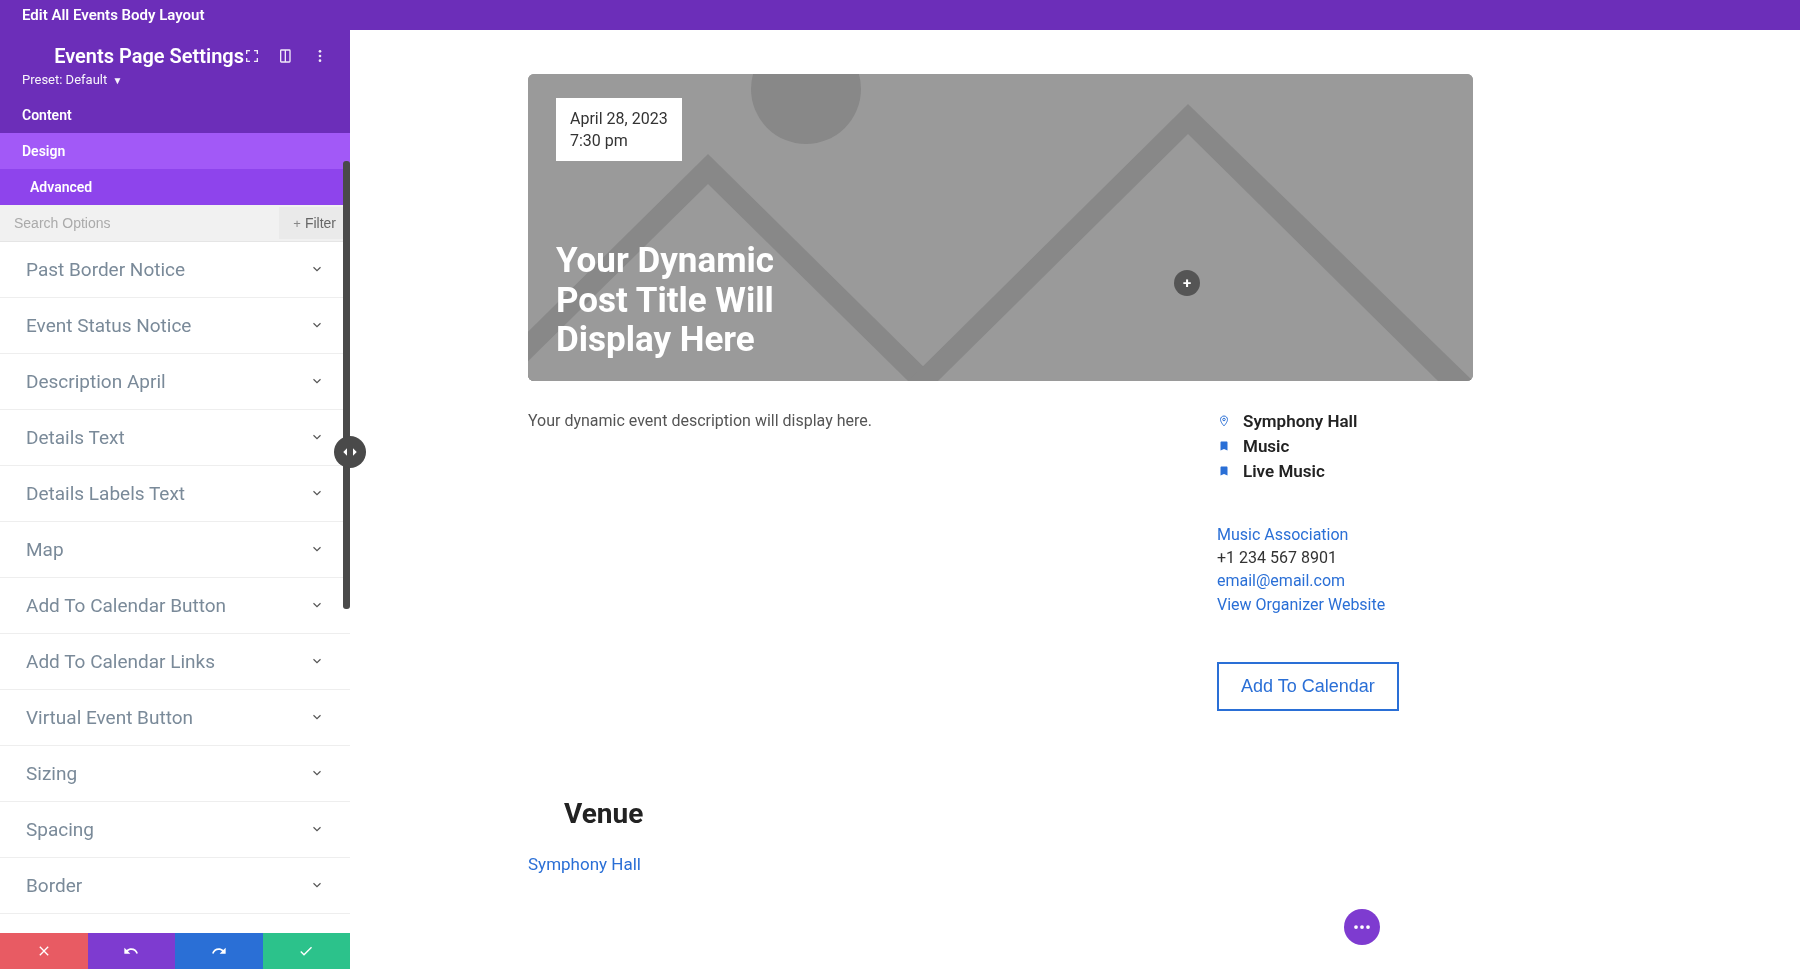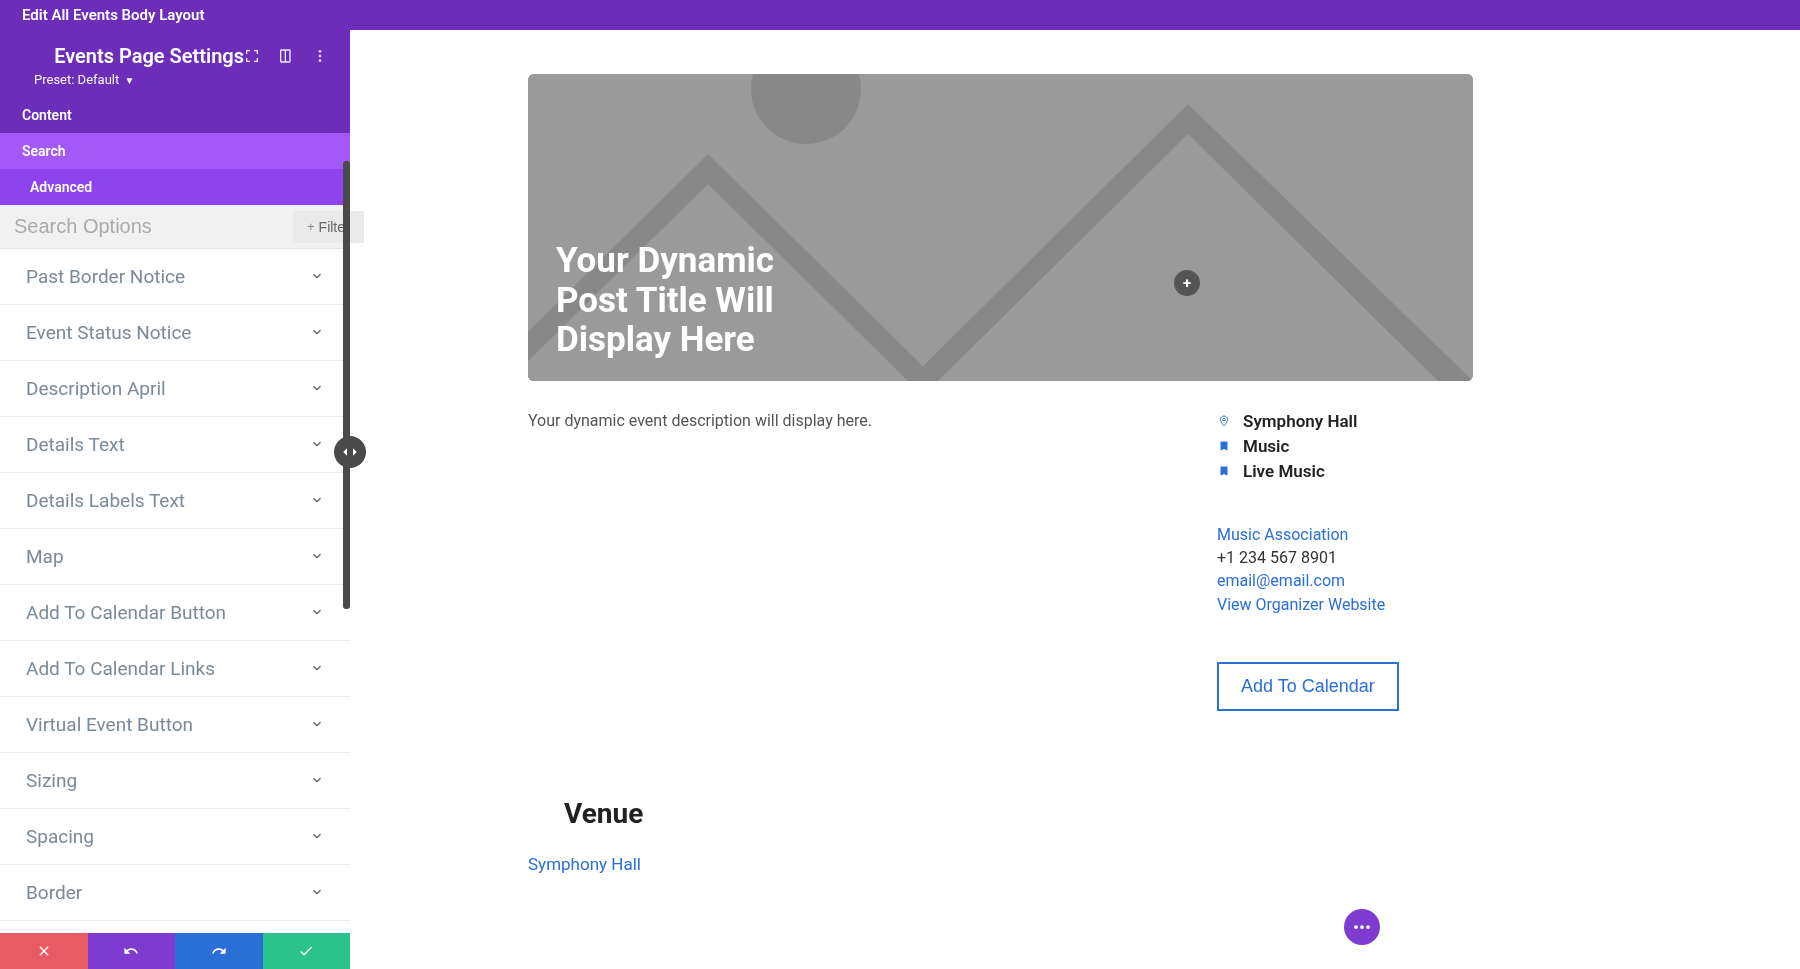--- a/index.html
+++ b/index.html
@@ -7,34 +7,34 @@
 
 .top-bar { background: #6c2eb9; color: #fff; height: 30px; display: flex; align-items: center; padding: 0 22px; font-size: 15px; font-weight: 600; }
 
 .container { display: flex; height: calc(100% - 30px); }
 
 .sidebar { width: 350px; display: flex; flex-direction: column; position: relative; }
 
 .settings-header { background: #6c2eb9; color: #fff; padding: 14px 22px 10px; }
 .settings-header-row { display: flex; align-items: center; justify-content: flex-end; }
 .settings-title { font-size: 20px; font-weight: 600; }
-.settings-preset { font-size: 13px; font-weight: 400; margin-top: 4px; opacity: 0.95; margin-left: 12px; }
+.settings-preset { font-size: 13px; font-weight: 400; margin-top: 4px; opacity: 0.95; }
 .settings-preset .caret { font-size: 10px; margin-left: 2px; }
 .header-icons { display: flex; gap: 18px; align-items: center; }
 .header-icon { width: 16px; height: 16px; cursor: pointer; display: flex; align-items: center; justify-content: center; }
 .header-icon svg { width: 16px; height: 16px; fill: #fff; opacity: 0.9; }
 
 .tabs { display: flex; background: #8e44ec; flex-direction: column; }
 .tab { flex: 0 0 auto; padding: 10px 22px; color: #fff; font-size: 14px; font-weight: 600; cursor: pointer; }
 .tab.content { background: #6c2eb9; }
 .tab.design { background: #a259f7; }
 .tab.advanced { background: #8e44ec; margin-left: 8px; }
 
 .search-row { display: flex; align-items: center; background: #f1f1f1; border-bottom: 1px solid #e5e5e5; }
-.search-input { flex: 1; border: none; background: transparent; padding: 10px 14px; font-size: 20px; color: #888; }
+.search-input { flex: 1; border: none; background: transparent; padding: 10px 14px; font-size: 14px; color: #888; }
 .search-input::placeholder { color: #aaa; }
 .filter-btn { padding: 8px 14px; font-size: 14px; color: #666; background: #eaeaea; border: none; cursor: pointer; display: flex; align-items: center; gap: 4px; }
 .filter-plus { font-size: 13px; color: #888; }
 
 .options-list { flex: 1; overflow-y: auto; }
 .option-item { display: flex; align-items: center; justify-content: space-between; padding: 16px 26px; border-bottom: 1px solid #eee; cursor: pointer; color: #7a8a99; font-size: 19px; }
 .chevron { color: #444; }
 .chevron svg { width: 14px; height: 14px; stroke: #555; stroke-width: 2; fill: none; }
 
 .sidebar-scrollbar { position: absolute; right: 0; top: 131px; width: 7px; height: 448px; background: #4a4a4a; border-radius: 3px; }
@@ -113,21 +113,21 @@
           </div>
         </div>
       </div>
       <div class="settings-preset">
         <span>Preset: </span><span>Default</span> <span class="caret">▼</span>
       </div>
     </div>
 
     <div class="tabs">
       <div class="tab content">Content</div>
-      <div class="tab design">Search</div>
+      <div class="tab design">Design</div>
       <div class="tab advanced">Advanced</div>
     </div>
 
     <div class="search-row">
       <input class="search-input" placeholder="Search Options" style="">
       <button class="filter-btn">
         <span class="filter-plus">+</span>
         <span>Filter</span>
       </button>
     </div>
@@ -244,20 +244,24 @@
       <div class="hero-placeholder">
         <svg viewBox="0 0 945 307" preserveAspectRatio="none">
           <rect width="945" height="307" fill="#9a9a9a"></rect>
           <circle cx="278" cy="15" r="55" fill="#888"></circle>
           <polygon points="-50,307 180,80 410,307" fill="#888"></polygon>
           <polygon points="380,307 660,30 945,307" fill="#888"></polygon>
           <polygon points="410,307 660,60 910,307" fill="#9a9a9a"></polygon>
           <polygon points="-20,307 180,110 380,307" fill="#9a9a9a"></polygon>
         </svg>
       </div>
+      <div class="date-badge">
+        <div>April 28, 2023</div>
+        <div>7:30 pm</div>
+      </div>
       <div class="hero-title">Your Dynamic Post Title Will Display Here</div>
       <div class="add-badge">+</div>
     </div>
 
     <div class="content-row">
       <div class="desc-col">
         <div>Your dynamic event description will display here.</div>
       </div>
       <div class="side-col">
         <div class="meta-line">

